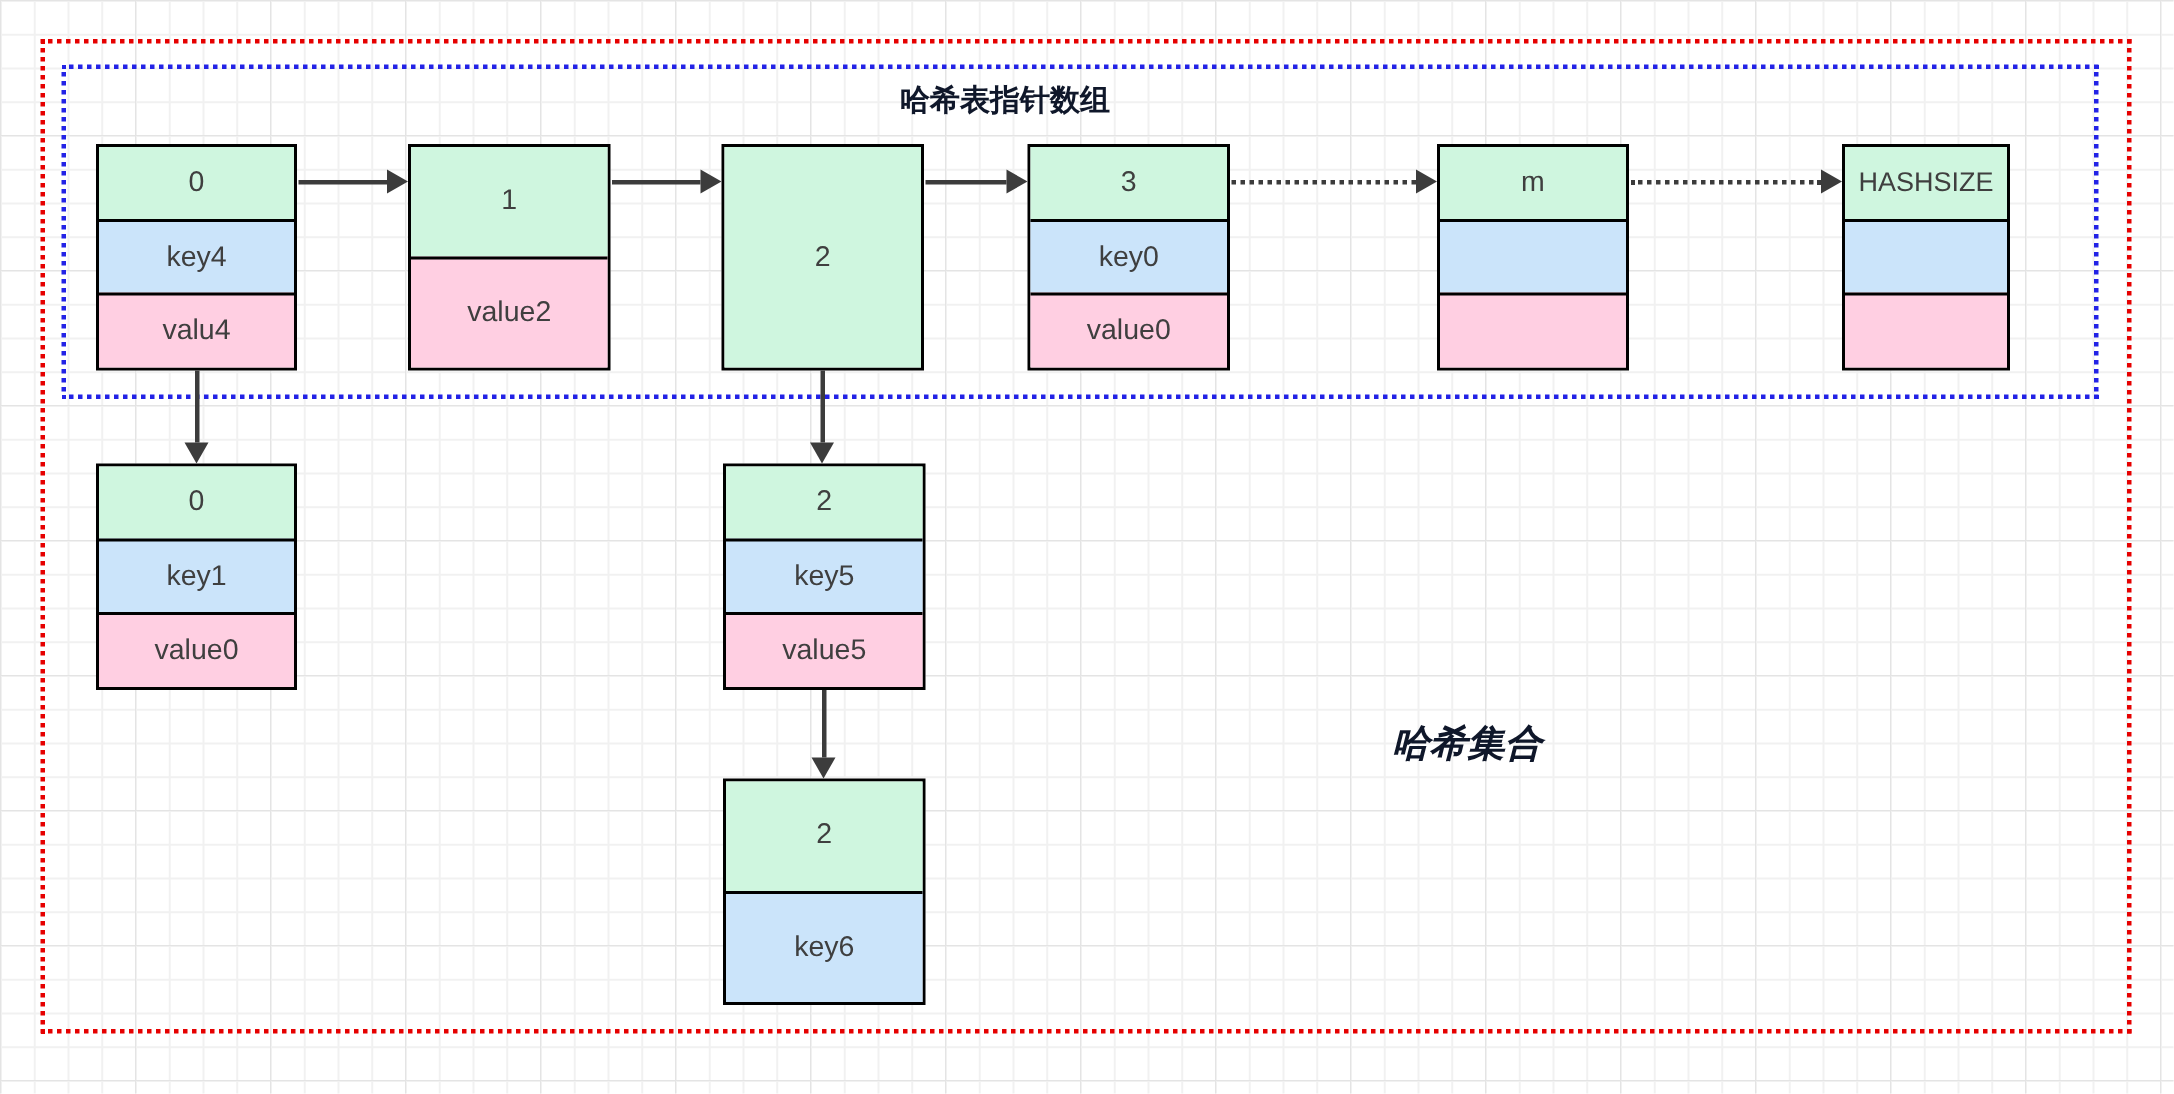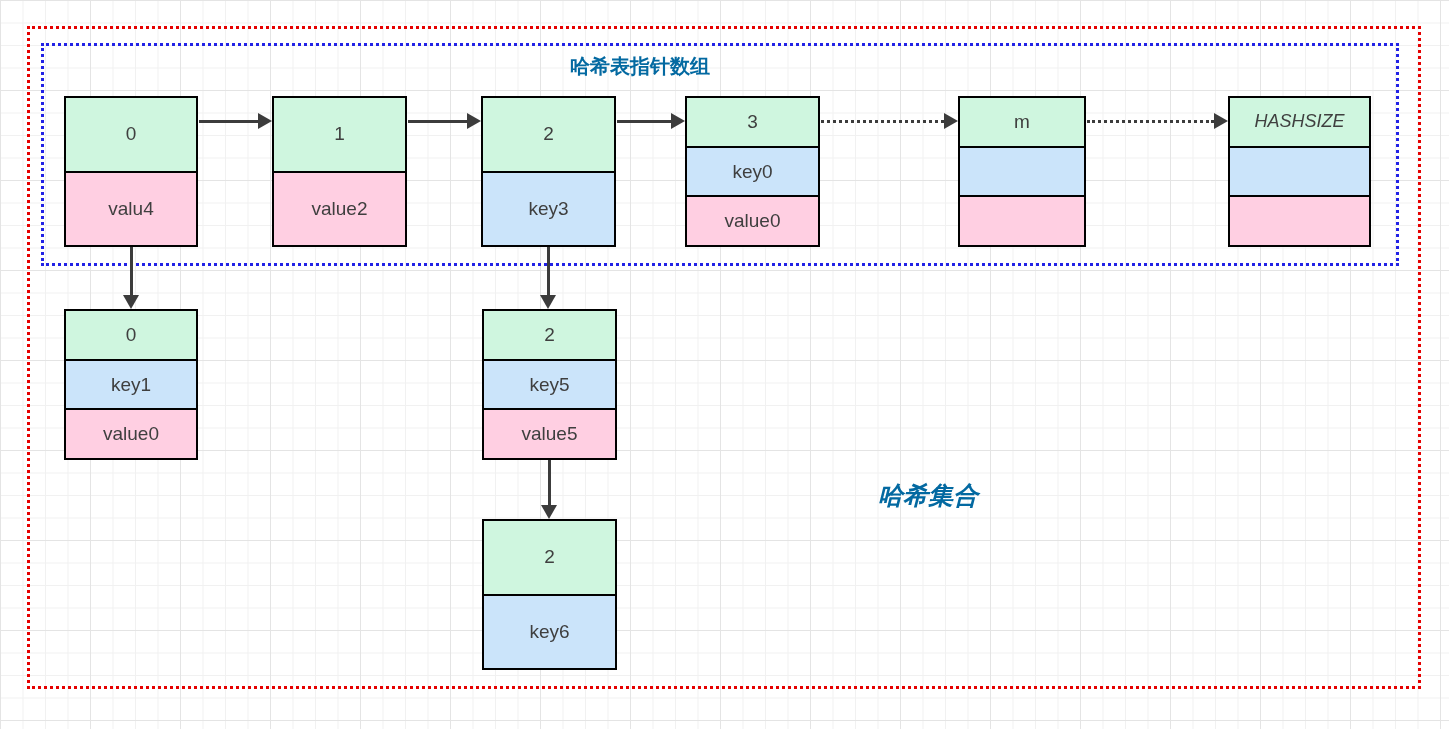--- a/index.html
+++ b/index.html
@@ -19,21 +19,21 @@
   .frame { position: absolute; background: transparent; }
   .set-frame {
     left: 27px; top: 26px; width: 1394px; height: 663px;
     border: 3px dotted var(--hash-set-border, #e60000);
   }
   .array-frame {
     left: 41px; top: 43px; width: 1358px; height: 223px;
     border: 3px dotted var(--pointer-array-border, #2222e6);
   }
   .title {
-    position: absolute; font-weight: bold; color: #0369a1;
+    position: absolute; text-align: center; font-weight: bold; color: #0f172a;
     white-space: nowrap;
   }
   .array-title { left: 570px; top: 53px; width: 200px; font-size: 20px; }
   .set-title   { left: 878px; top: 479px; width: 200px; font-size: 25px; font-style: italic; }
 
   .node {
     position: absolute; height: 151px; width: 135px;
     border: 2.5px solid #000; display: flex; flex-direction: column;
     background: #fff;
   }
@@ -68,41 +68,41 @@
 <body>
 
 <div class="frame set-frame"></div>
 <div class="frame array-frame"></div>
 
 <div class="title array-title">哈希表指针数组</div>
 <div class="title set-title">哈希集合</div>
 
 <div class="node" style="left:64px; top:96px; width:134px;">
   <div class="cell slot">0</div>
+  <div class="cell key">key4</div>
   <div class="cell value">valu4</div>
 </div>
 <div class="node" style="left:272px; top:96px;">
   <div class="cell slot">1</div>
   <div class="cell value">value2</div>
 </div>
 <div class="node" style="left:481px; top:96px;">
   <div class="cell slot">2</div>
-  <div class="cell key">key3</div>
 </div>
 <div class="node" style="left:685px; top:96px;">
   <div class="cell slot">3</div>
   <div class="cell key">key0</div>
   <div class="cell value">value0</div>
 </div>
 <div class="node" style="left:958px; top:96px; width:128px;">
   <div class="cell slot">m</div>
   <div class="cell key"></div>
   <div class="cell value"></div>
 </div>
-<div class="node hashsize" style="left:1228px; top:96px; width:143px;font-style:italic;">
+<div class="node hashsize" style="left:1228px; top:96px; width:112px;">
   <div class="cell slot">HASHSIZE</div>
   <div class="cell key"></div>
   <div class="cell value"></div>
 </div>
 
 <div class="node" style="left:64px; top:309px; width:134px;">
   <div class="cell slot">0</div>
   <div class="cell key">key1</div>
   <div class="cell value">value0</div>
 </div>

